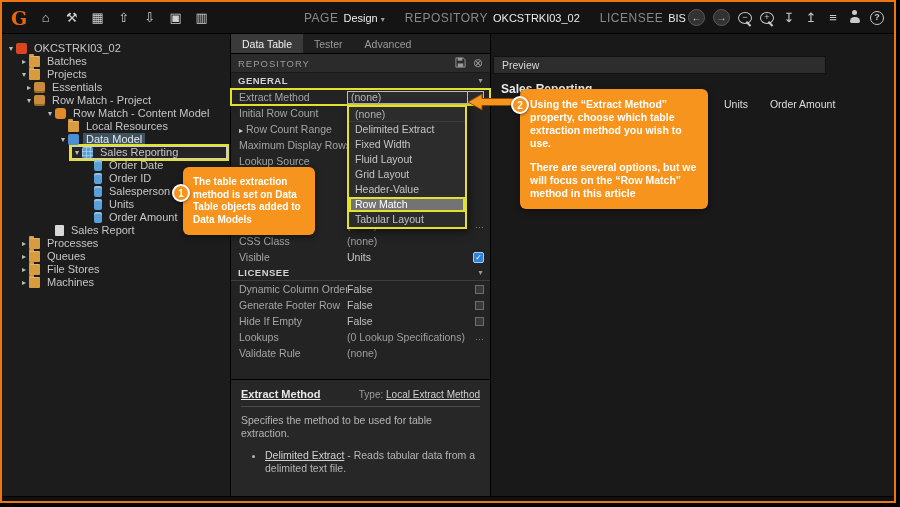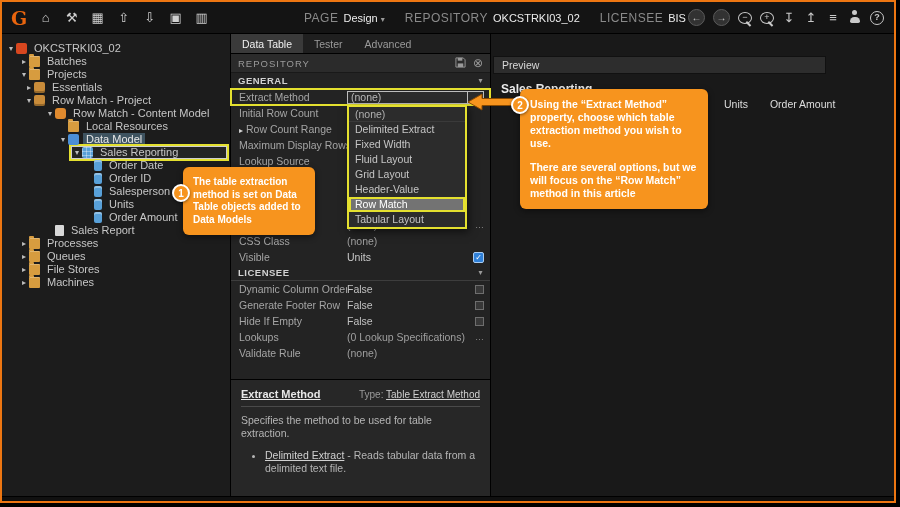--- a/index.html
+++ b/index.html
@@ -464,21 +464,21 @@
 
             </span>
           </div>
         </div>
 
       <div class="descr">
         <div class="descr-hd">
           <span class="descr-title">Extract Method</span>
           <span class="descr-type">
             <span>Type:</span>
-            <span class="type-link">Table Extract Method</span>
+            <span class="type-link">Local Extract Method</span>
           </span>
         </div>
         <p>Specifies the method to be used for table extraction.</p>
         <ul>
 
             <li>
               <span class="term">Delimited Extract</span>
               <span>- Reads tabular data from a delimited text file.</span>
             </li>
 

